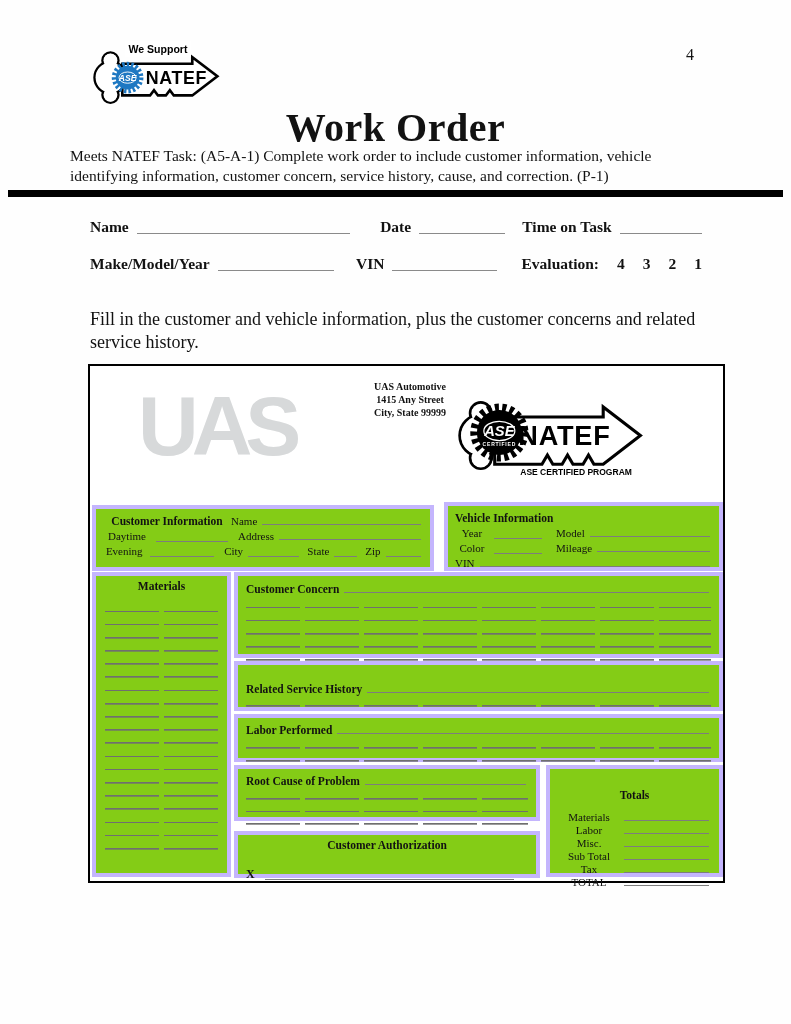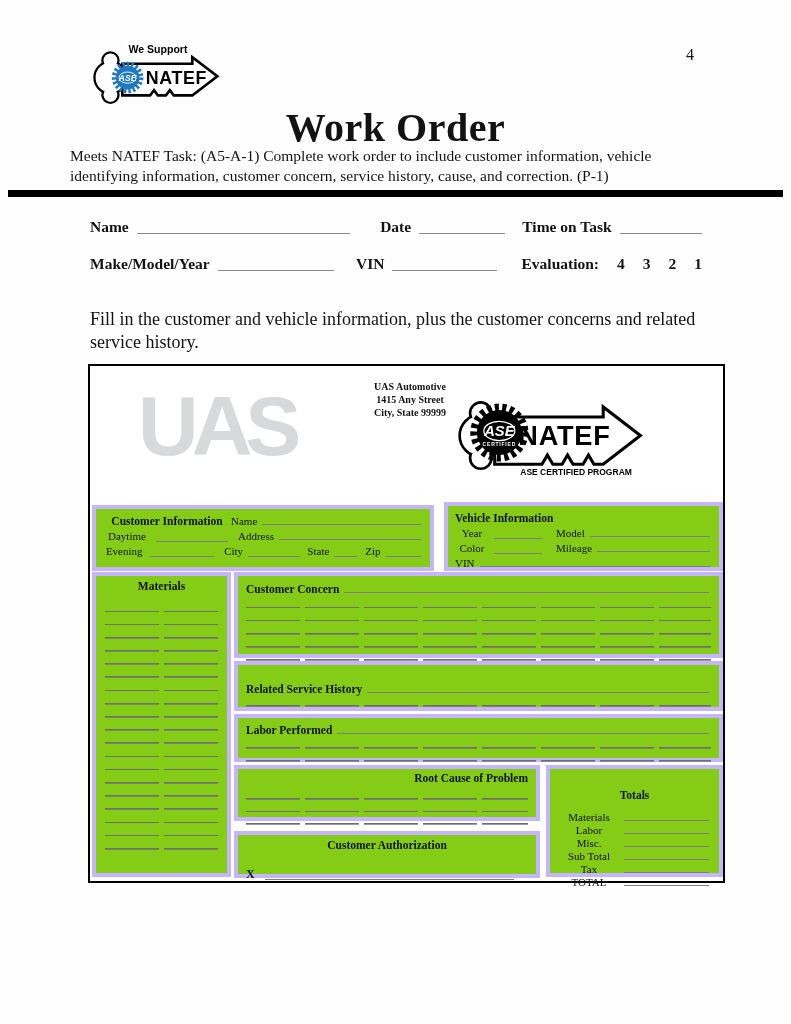--- a/index.html
+++ b/index.html
@@ -255,21 +255,21 @@
         <span class="btitle">Labor Performed</span>
         <span class="fl"></span>
       </div>
       <div>
           <div class="rline"></div>
           <div class="rline"></div>
         </div>
     </div>
 
     <div class="ibox root">
-      <div class="irow" style="height:15px;flex-direction:column;">
+      <div class="irow" style="height:15px;">
         <span class="btitle">Root Cause of Problem</span>
         <span class="fl"></span>
       </div>
       <div>
           <div class="rline"></div>
           <div class="rline"></div>
           <div class="rline"></div>
         </div>
     </div>
 

